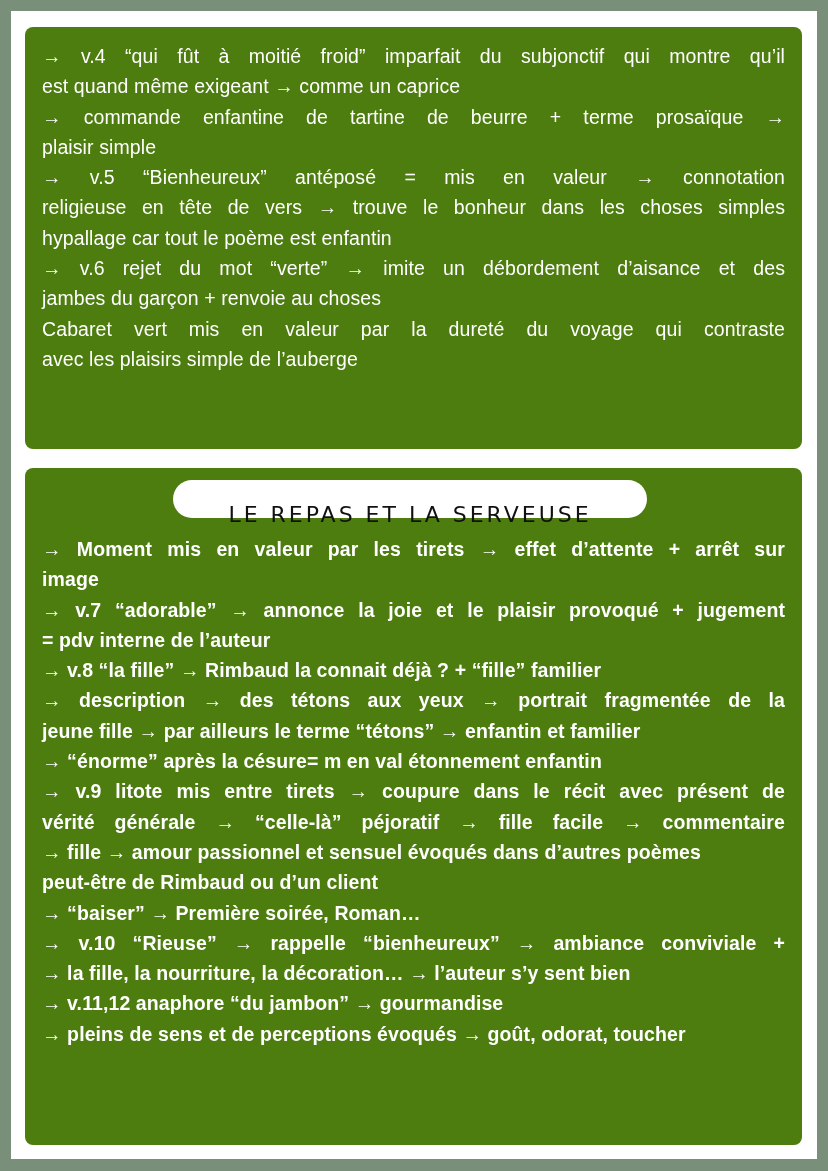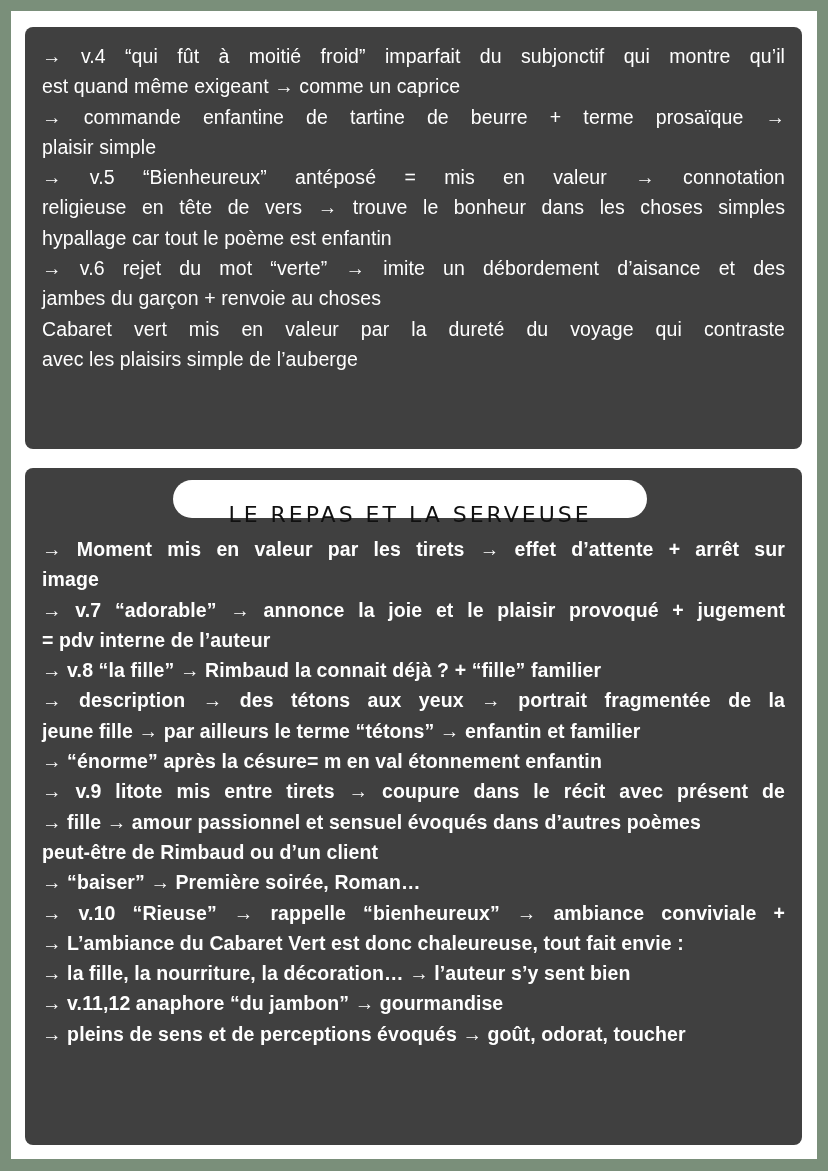--- a/index.html
+++ b/index.html
@@ -13,21 +13,21 @@
   .sheet {
     position: absolute;
     left: 11px; top: 11px;
     width: 806px; height: 1148px;
     background: #ffffff;
   }
   .card {
     position: absolute;
     left: 14px;
     width: 777px;
-    background: #404040;
+    background: #4d7c0f;
     border-radius: 8px;
     box-sizing: border-box;
     color: #ffffff;
   }
   .card1 { top: 16px; height: 422px; padding: 14px 17px 0 17px; }
   .card2 { top: 457px; height: 677px; padding: 0 17px 0 17px; }
   .line {
     font-size: 19.5px;
     line-height: 30.3px;
     white-space: nowrap;
@@ -79,24 +79,24 @@
     <div class="body">
       <div class="line j">→ Moment mis en valeur par les tirets → effet d’attente + arrêt sur</div>
       <div class="line">image</div>
       <div class="line j">→ v.7 “adorable” → annonce la joie et le plaisir provoqué + jugement</div>
       <div class="line">= pdv interne de l’auteur</div>
       <div class="line">→ v.8 “la fille” → Rimbaud la connait déjà ? + “fille” familier</div>
       <div class="line j">→ description → des tétons aux yeux → portrait fragmentée de la</div>
       <div class="line">jeune fille → par ailleurs le terme “tétons” → enfantin et familier</div>
       <div class="line">→ “énorme” après la césure= m en val étonnement enfantin</div>
       <div class="line j">→ v.9 litote mis entre tirets → coupure dans le récit avec présent de</div>
+      <div class="line j">vérité générale → “celle-là” péjoratif → fille facile → commentaire</div>
       <div class="line">→ fille → amour passionnel et sensuel évoqués dans d’autres poèmes</div>
       <div class="line">peut-être de Rimbaud ou d’un client</div>
       <div class="line">→ “baiser” → Première soirée, Roman…</div>
       <div class="line j">→ v.10 “Rieuse” → rappelle “bienheureux” → ambiance conviviale +</div>
-      <div class="line">→ L’ambiance du Cabaret Vert est donc chaleureuse, tout fait envie :</div>
       <div class="line"> → la fille, la nourriture, la décoration… → l’auteur s’y sent bien</div>
       <div class="line">→ v.11,12 anaphore “du jambon” → gourmandise</div>
       <div class="line">→ pleins de sens et de perceptions évoqués → goût, odorat, toucher</div>
     </div>
   </div>
 
 </div>
 
 </body></html>

